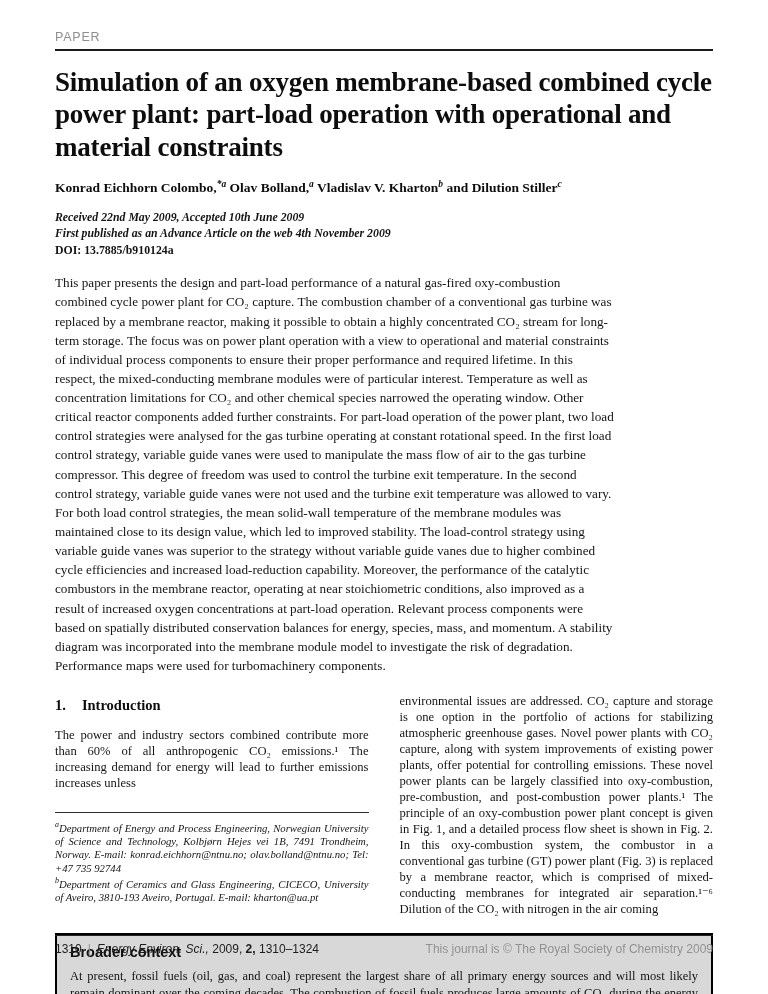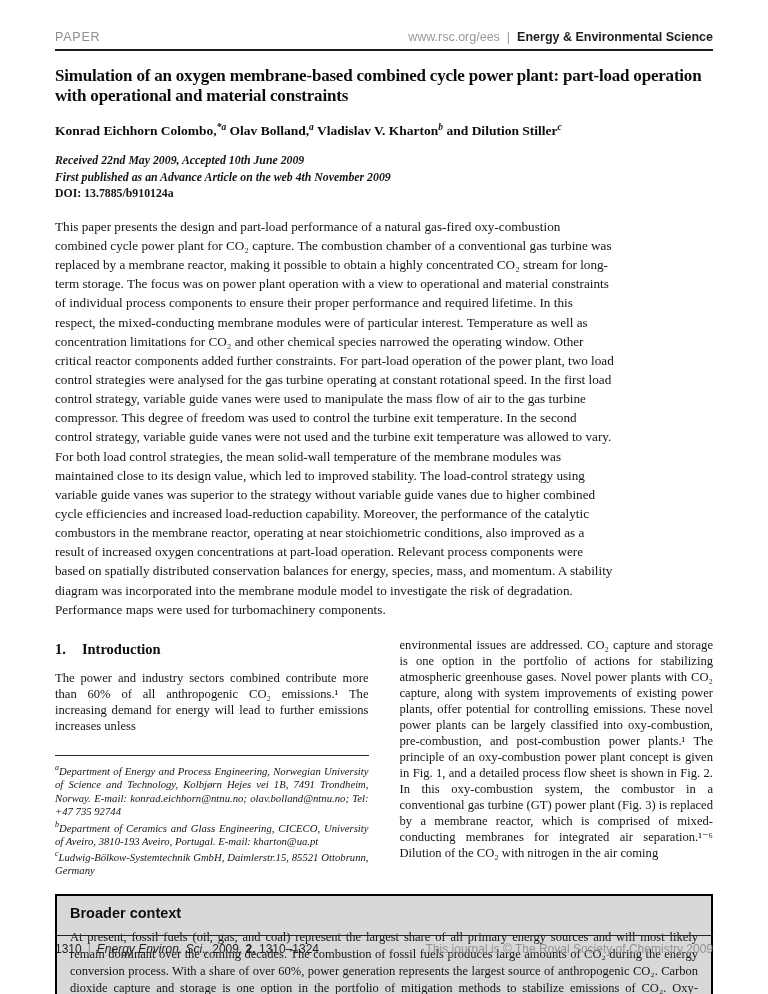--- a/index.html
+++ b/index.html
@@ -21,21 +21,21 @@
     font-size:12.5px;
   }
   .kicker { color:#8f8f8f; letter-spacing:0.8px; }
   .header-right { color:#9a9a9a; }
   .header-right .vbar { color:#9a9a9a; margin:0 7px; }
   .journal-name { color:#1d1d1d; font-weight:bold; }
   .header-rule { border:0; border-top:2.5px solid #1c1c1c; margin:5px 0 0 0; }
 
   
   .title {
-    font-size:17px; line-height:1.2; font-weight:bold;
+    font-size:27px; line-height:1.2; font-weight:bold;
     margin:15px 0 4px 0; color:#0d0d0d; letter-spacing:-0.2px;
   }
   .authors { margin-top:15px; font-size:13.5px; font-weight:bold; color:#0d0d0d; }
   .authors sup { font-style:italic; font-size:9.5px; }
 
   .dates { margin-top:13px; font-size:11.8px; font-weight:bold; font-style:italic; line-height:1.4; }
   .dates .doi { font-style:normal; }
 
   
   .abstract {
@@ -83,23 +83,20 @@
   }
   .footer-left { color:#1d1d1d; }
   .footer-left .vbar { color:#8f8f8f; margin:0 6px; }
   .footer-right { color:#929292; }
 </style>
 </head>
 <body>
 
 <div class="header-row">
   <span class="kicker">PAPER</span>
-  <span class="header-right">
-    <span>www.rsc.org/ees</span><span class="vbar">|</span><span class="journal-name">Energy &amp; Environmental Science</span>
-  </span>
 </div>
 <hr class="header-rule">
 
 <h1 class="title">Simulation of an oxygen membrane-based combined cycle power plant: part-load operation with operational and material constraints</h1>
 
 <div class="authors">
   <span><span>Konrad Eichhorn Colombo,</span><sup>*a</sup></span><span><span> Olav Bolland,</span><sup>a</sup></span><span><span> Vladislav V. Kharton</span><sup>b</sup></span><span><span> and Dilution Stiller</span><sup>c</sup></span>
 </div>
 
 <div class="dates">
@@ -111,21 +108,20 @@
 <p class="abstract">This paper presents the design and part-load performance of a natural gas-fired oxy-combustion combined cycle power plant for CO₂ capture. The combustion chamber of a conventional gas turbine was replaced by a membrane reactor, making it possible to obtain a highly concentrated CO₂ stream for long-term storage. The focus was on power plant operation with a view to operational and material constraints of individual process components to ensure their proper performance and required lifetime. In this respect, the mixed-conducting membrane modules were of particular interest. Temperature as well as concentration limitations for CO₂ and other chemical species narrowed the operating window. Other critical reactor components added further constraints. For part-load operation of the power plant, two load control strategies were analysed for the gas turbine operating at constant rotational speed. In the first load control strategy, variable guide vanes were used to manipulate the mass flow of air to the gas turbine compressor. This degree of freedom was used to control the turbine exit temperature. In the second control strategy, variable guide vanes were not used and the turbine exit temperature was allowed to vary. For both load control strategies, the mean solid-wall temperature of the membrane modules was maintained close to its design value, which led to improved stability. The load-control strategy using variable guide vanes was superior to the strategy without variable guide vanes due to higher combined cycle efficiencies and increased load-reduction capability. Moreover, the performance of the catalytic combustors in the membrane reactor, operating at near stoichiometric conditions, also improved as a result of increased oxygen concentrations at part-load operation. Relevant process components were based on spatially distributed conservation balances for energy, species, mass, and momentum. A stability diagram was incorporated into the membrane module model to investigate the risk of degradation. Performance maps were used for turbomachinery components.</p>
 
 <div class="columns">
   <div class="col">
     <h2 class="section-heading"><span class="num">1.</span><span>Introduction</span></h2>
     <p class="body-par">The power and industry sectors combined contribute more than 60% of all anthropogenic CO₂ emissions.¹ The increasing demand for energy will lead to further emissions increases unless</p>
     <hr class="footnote-sep">
     <div class="footnotes">
       <p><sup>a</sup><span>Department of Energy and Process Engineering, Norwegian University of Science and Technology, Kolbjørn Hejes vei 1B, 7491 Trondheim, Norway. E-mail: konrad.eichhorn@ntnu.no; olav.bolland@ntnu.no; Tel: +47 735 92744</span></p>
       <p><sup>b</sup><span>Department of Ceramics and Glass Engineering, CICECO, University of Aveiro, 3810-193 Aveiro, Portugal. E-mail: kharton@ua.pt</span></p>
-      <p><sup>c</sup><span>Ludwig-Bölkow-Systemtechnik GmbH, Daimlerstr.15, 85521 Ottobrunn, Germany</span></p>
     </div>
   </div>
   <div class="col">
     <p class="body-par">environmental issues are addressed. CO₂ capture and storage is one option in the portfolio of actions for stabilizing atmospheric greenhouse gases. Novel power plants with CO₂ capture, along with system improvements of existing power plants, offer potential for controlling emissions. These novel power plants can be largely classified into oxy-combustion, pre-combustion, and post-combustion power plants.¹ The principle of an oxy-combustion power plant concept is given in Fig. 1, and a detailed process flow sheet is shown in Fig. 2. In this oxy-combustion system, the combustor in a conventional gas turbine (GT) power plant (Fig. 3) is replaced by a membrane reactor, which is comprised of mixed-conducting membranes for integrated air separation.¹⁻⁶ Dilution of the CO₂ with nitrogen in the air coming</p>
   </div>
 </div>
 
 <div class="broader">
   <h3 class="broader-heading">Broader context</h3>
   <p class="broader-text">At present, fossil fuels (oil, gas, and coal) represent the largest share of all primary energy sources and will most likely remain dominant over the coming decades. The combustion of fossil fuels produces large amounts of CO₂ during the energy conversion process. With a share of over 60%, power generation represents the largest source of anthropogenic CO₂. Carbon dioxide capture and storage is one option in the portfolio of mitigation methods to stabilize emissions of CO₂. Oxy-combustion power plants using membrane technology have been proposed as one possible approach for CO₂ capture. However, the use of membranes for integrated air separation is very challenging due to several constraints that limit power plant performance and the lifetime of critical process components.</p>

